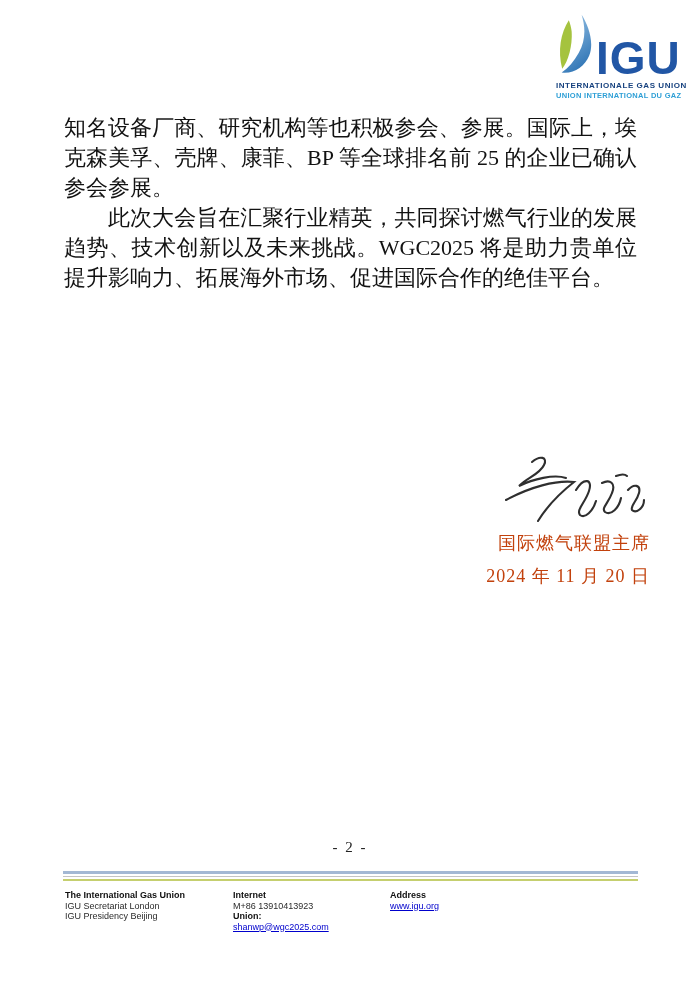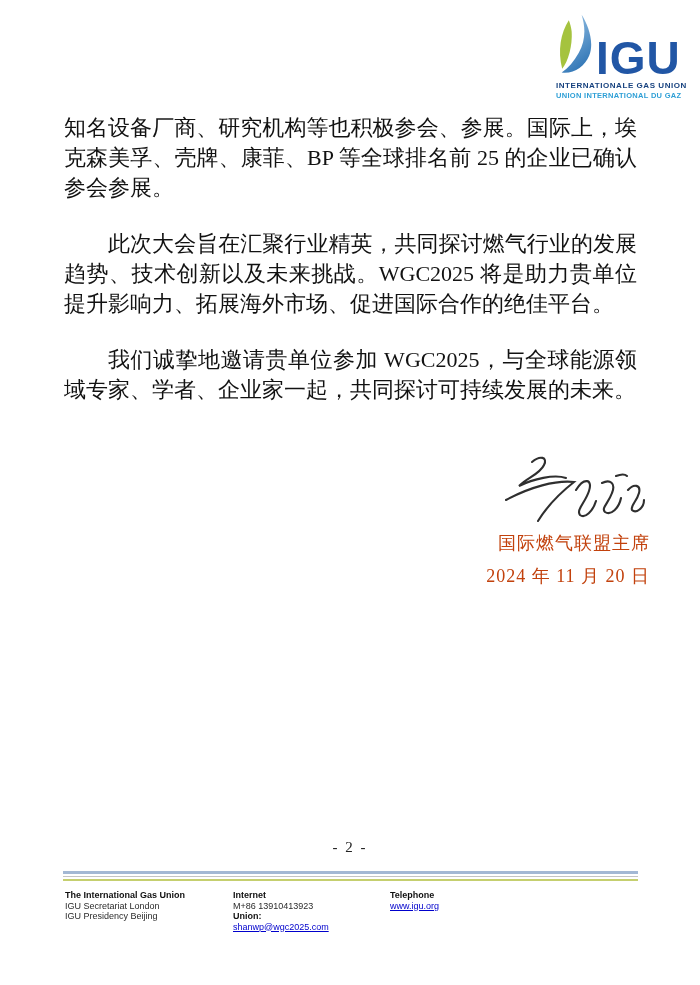--- a/index.html
+++ b/index.html
@@ -25,21 +25,21 @@
     margin-top:1px;font-family:"Liberation Sans","DejaVu Sans",sans-serif;
     font-weight:bold;font-size:7.5px;letter-spacing:0.3px;color:#2e9fd6;white-space:nowrap;
   }
 
   
   .body-text{position:absolute;top:113px;left:64px;width:573px;}
   .body-text p{
     margin:0;font-size:22px;line-height:30px;text-align:justify;
     color:#121212;
   }
-  .body-text p.indent{text-indent:2em;margin-top:26px;}
+  .body-text p.indent{text-indent:2em;}
 
   
   .signature-svg{position:absolute;top:448px;left:496px;width:156px;height:80px;}
   .sig-block{
     position:absolute;top:527px;left:470px;width:180px;text-align:right;
     font-size:18px;line-height:33px;color:#c2410c;letter-spacing:1px;
   }
 
   
   .page-number{
@@ -85,21 +85,20 @@
       </svg>
       <span class="logo-acronym">IGU</span>
     </div>
     <div class="logo-line1">INTERNATIONALE GAS UNION</div>
     <div class="logo-line2">UNION INTERNATIONAL DU GAZ</div>
   </div>
 
   <div class="body-text">
     <p>知名设备厂商、研究机构等也积极参会、参展。国际上，埃克森美孚、壳牌、康菲、BP 等全球排名前 25 的企业已确认参会参展。</p>
     <p class="indent">此次大会旨在汇聚行业精英，共同探讨燃气行业的发展趋势、技术创新以及未来挑战。WGC2025 将是助力贵单位提升影响力、拓展海外市场、促进国际合作的绝佳平台。</p>
-    <p class="indent">我们诚挚地邀请贵单位参加 WGC2025，与全球能源领域专家、学者、企业家一起，共同探讨可持续发展的未来。</p>
   </div>
 
   <svg class="signature-svg" viewBox="0 0 156 80" aria-hidden="true">
     <g fill="none" stroke="#2f2f2f" stroke-width="2.1" stroke-linecap="round">
       <path d="M36,14 C44,7 52,9 48,17 C44,26 31,30 23,38 C37,31 58,26 70,30"></path>
       <path d="M10,52 C34,39 60,32 78,34 C64,45 50,60 42,73"></path>
       <path d="M80,42 C88,29 97,31 93,43 C89,55 80,62 84,67 C89,71 97,63 100,53"></path>
       <path d="M106,35 C114,31 120,35 116,45 C112,56 105,60 109,64 C115,68 123,60 125,50"></path>
       <path d="M132,42 C138,35 145,37 143,45 C141,53 134,58 136,62 C140,66 148,60 148,52"></path>
       <path d="M120,28 C125,26 129,26 131,28"></path>
@@ -128,19 +127,19 @@
     </div>
 
     <div class="fcol fcol-2">
       <div class="ftitle">Internet</div>
       <div>M+86 13910413923</div>
       <div class="ftitle">Union:</div>
       <a class="flink">shanwp@wgc2025.com</a>
     </div>
 
     <div class="fcol fcol-3">
-      <div class="ftitle">Telephone</div>
+      <div class="ftitle">Address</div>
       <a class="flink">www.igu.org</a>
     </div>
 
 
   </div>
 </div>
 
 </body></html>

